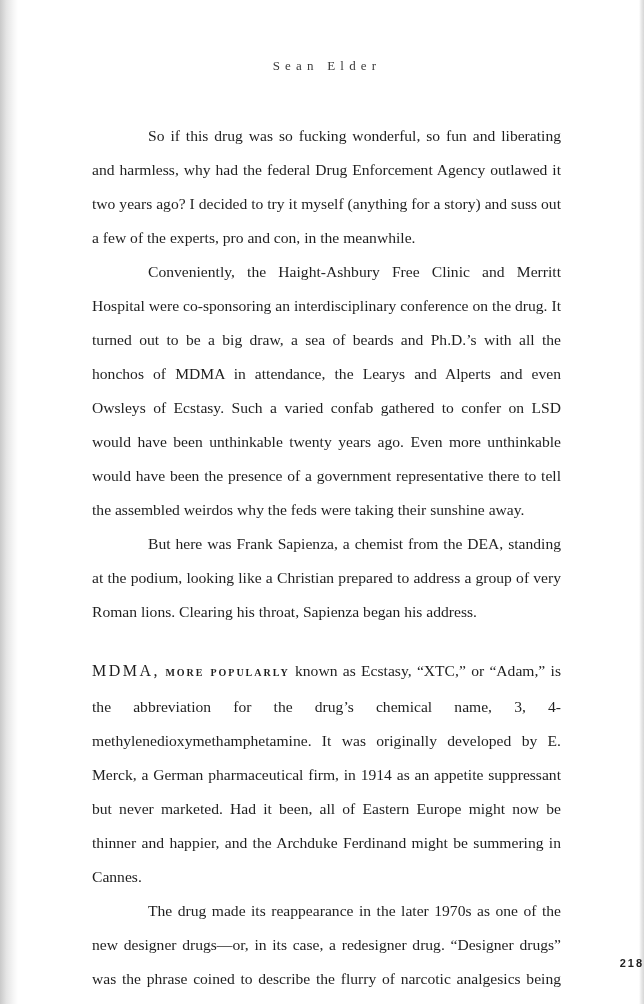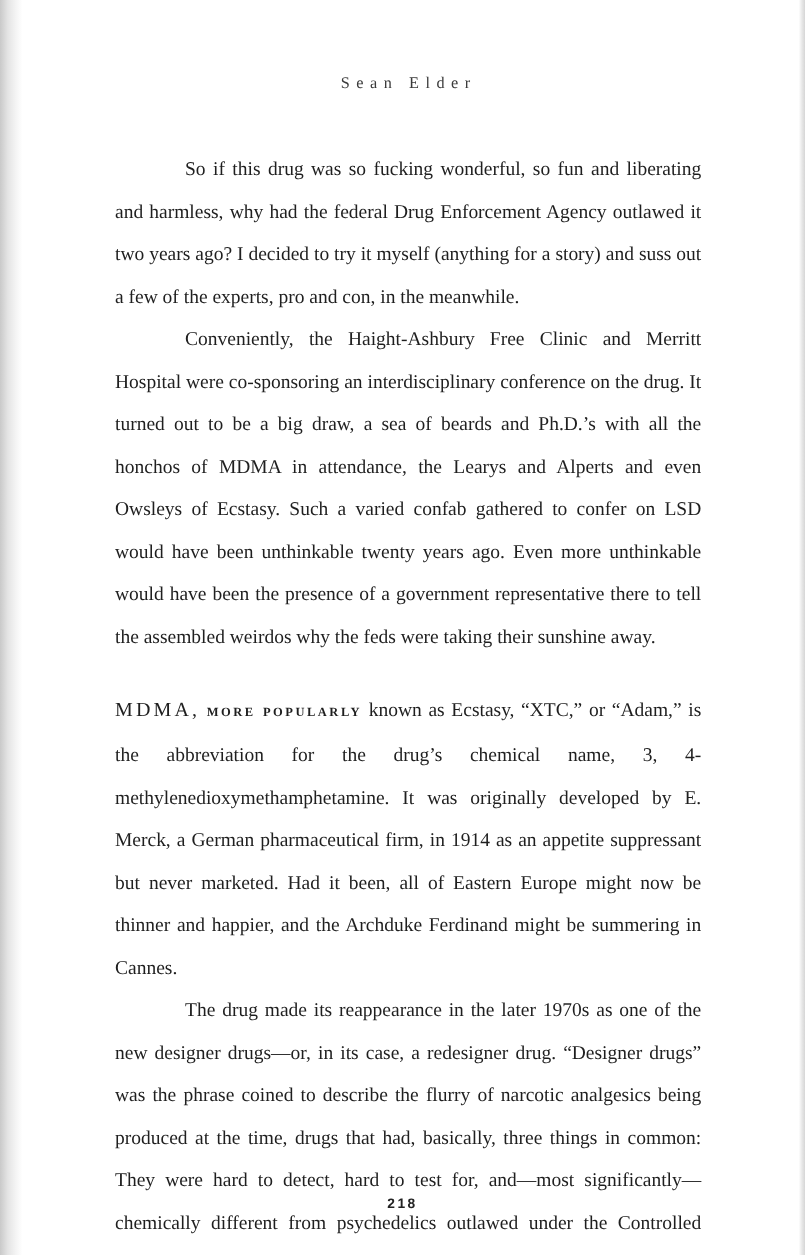--- a/index.html
+++ b/index.html
@@ -64,39 +64,40 @@
     font-size: 10px;
     letter-spacing: 2px;
     text-transform: uppercase;
     font-weight: bold;
   }
   .folio {
     position: absolute;
     top: 957px;
     left: 0;
     width: 644px;
-    text-align: center;
+    text-align: right;
     font-family: "Liberation Sans", "DejaVu Sans", sans-serif;
     font-weight: bold;
     font-size: 11px;
     letter-spacing: 2px;
     color: #222;
   }
 </style>
 </head>
 <body>
 
 <div class="binding-shadow"></div>
 <div class="right-edge"></div>
 
 <div class="running-head">Sean Elder</div>
 
 <div class="text-block">
   <p class="para">So if this drug was so fucking wonderful, so fun and liberating and harmless, why had the federal Drug Enforcement Agency outlawed it two years ago? I decided to try it myself (anything for a story) and suss out a few of the experts, pro and con, in the meanwhile.</p>
   <p class="para">Conveniently, the Haight-Ashbury Free Clinic and Merritt Hospital were co-sponsoring an interdisciplinary conference on the drug. It turned out to be a big draw, a sea of beards and Ph.D.’s with all the honchos of MDMA in attendance, the Learys and Alperts and even Owsleys of Ecstasy. Such a varied confab gathered to confer on LSD would have been unthinkable twenty years ago. Even more unthinkable would have been the presence of a government representative there to tell the assembled weirdos why the feds were taking their sunshine away.</p>
+  <p class="para">But here was Frank Sapienza, a chemist from the DEA, standing at the podium, looking like a Christian prepared to address a group of very Roman lions. Clearing his throat, Sapienza began his address.</p>
 
   <div class="section-break"></div>
 
   <p class="para noindent"><span class="lead-caps">MDMA,</span> <span class="small-caps">more popularly</span> <span>known as Ecstasy, “XTC,” or “Adam,” is the abbreviation for the drug’s chemical name, 3, 4-methylenedioxymethamphetamine. It was originally developed by E. Merck, a German pharmaceutical firm, in 1914 as an appetite suppressant but never marketed. Had it been, all of Eastern Europe might now be thinner and happier, and the Archduke Ferdinand might be summering in Cannes.</span></p>
   <p class="para">The drug made its reappearance in the later 1970s as one of the new designer drugs—or, in its case, a redesigner drug. “Designer drugs” was the phrase coined to describe the flurry of narcotic analgesics being produced at the time, drugs that had, basically, three things in common: They were hard to detect, hard to test for, and—most significantly—chemically different from psychedelics outlawed under the Controlled Substance Act of 1970. The idea was to design and manufacture new, fun drugs faster than the feds could outlaw them.</p>
 </div>
 
 <div class="folio">218</div>
 
 </body></html>

